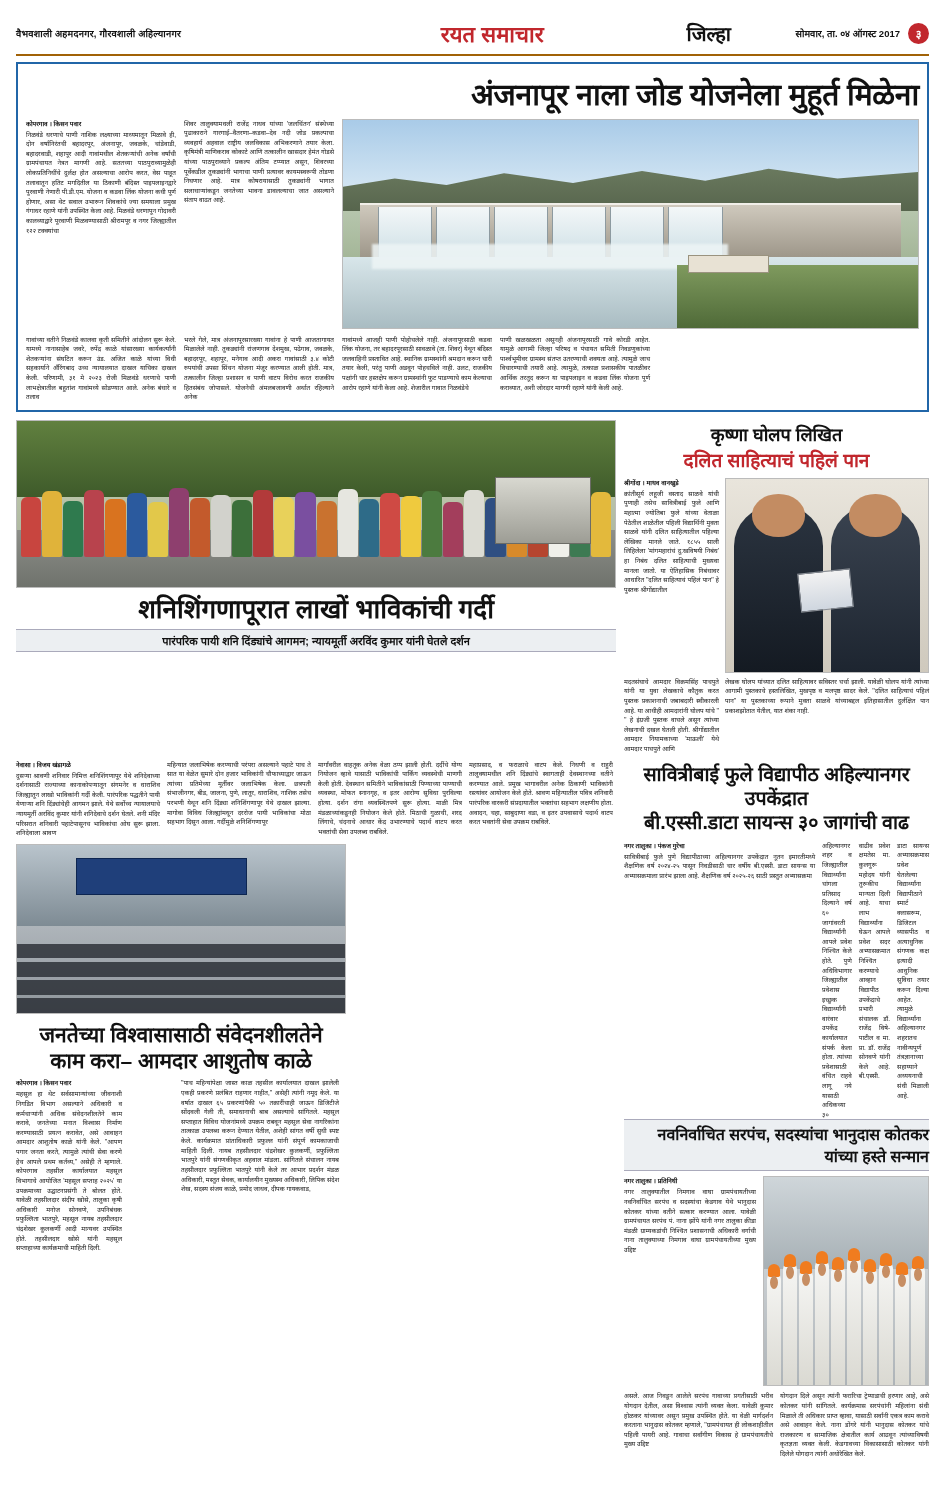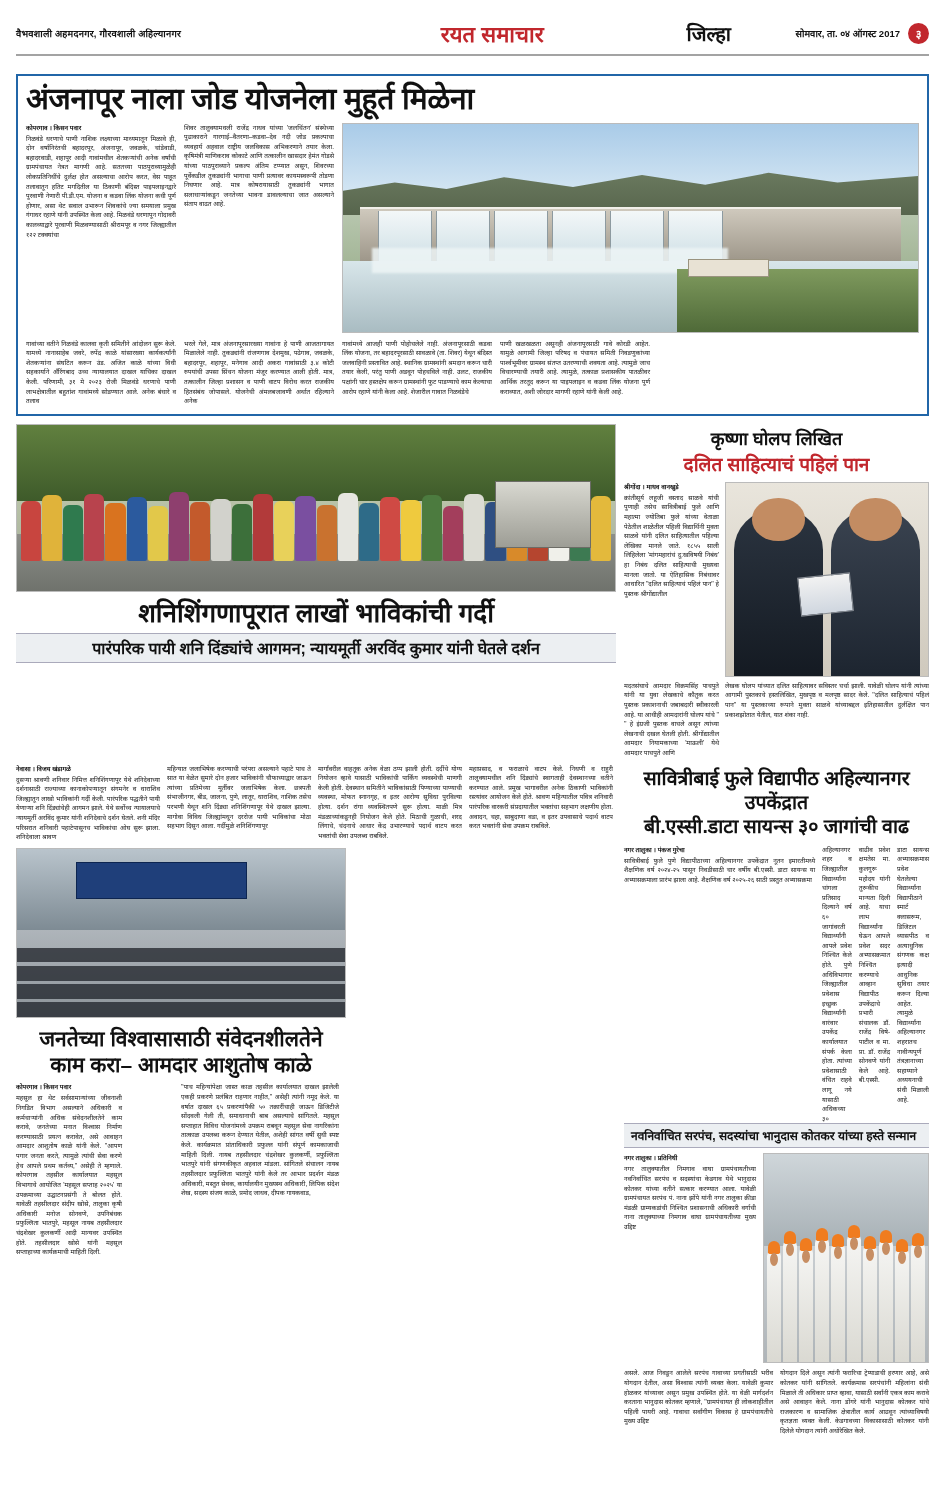--- a/index.html
+++ b/index.html
@@ -17,23 +17,23 @@
     background: #ffffff;
     position: relative;
     padding: 18px 16px 10px 16px;
   }
 
   
   .masthead {
     display: flex;
     align-items: center;
     justify-content: space-between;
-    border-bottom: 2px solid #a3a3a3;
+    border-bottom: 2px solid #a16207;
     padding-bottom: 6px;
-    margin-bottom: 18px;
+    margin-bottom: 6px;
   }
   .mast-left {
     font-size: 9.5px;
     font-weight: bold;
     letter-spacing: .2px;
     color: #111;
     width: 300px;
   }
   .mast-center {
     font-size: 22px;
@@ -82,25 +82,26 @@
     color: #111;
   }
 
   
   .story1 {
     border: 2px solid #2166a8;
     padding: 6px 8px 8px 8px;
     margin-bottom: 8px;
   }
   .story1 h1 {
-    margin: 0 0 6px 0;
+    margin: 8px 0 6px 0;
     font-size: 30px;
     line-height: 1.15;
     font-weight: bold;
     letter-spacing: -.3px;
+    text-align: right;
   }
   .s1-body { display: flex; gap: 8px; }
   .s1-col { width: 150px; }
   .s1-photo {
     flex: 1;
     height: 210px;
     border: 1px solid #bbb;
     position: relative;
     overflow: hidden;
     background: linear-gradient(#9fc6e8 0%, #cfe3f2 38%, #b9c8b0 40%, #8aa07a 100%);
@@ -169,21 +170,21 @@
   .kr-book { position:absolute; bottom:32%; left:36%; width:26%; height:20%;
     background:linear-gradient(#f2f2f2,#cfd6df); border:1px solid #8a8f96; transform: rotate(-6deg); }
 
   
   .shravani-h {
     text-align:center; font-size: 26px; font-weight:bold; line-height:1.22;
     margin: 6px 0 4px 0;
   }
   .subhead-bar {
     background:#eceff2; border-top:1px solid #aab; border-bottom:1px solid #aab;
-    text-align:center; font-size:16px; font-weight:bold; padding:3px 0; margin-bottom:5px;
+    text-align:center; font-size:11px; font-weight:bold; padding:3px 0; margin-bottom:5px;
     width: 600px;
   }
 
   
   .row3 { display:flex; gap:8px; }
   .row3-left { width: 600px; }
   .r3-cols { display:flex; gap:7px; }
   .r3-cols .col-text { width: 144px; }
 
   .photo-meeting {
@@ -211,21 +212,21 @@
     width:330px; background:#eceff2; border-top:1px solid #aab; border-bottom:1px solid #aab;
     text-align:center; font-size:12px; font-weight:bold; padding:3px 0; margin-bottom:5px;
   }
 
   
   .vikas-h {
     font-size:19px; font-weight:bold; text-align:center; margin:6px 0 3px 0;
   }
   .vikas-bar {
     background:#eceff2; border-top:1px solid #aab; border-bottom:1px solid #aab;
-    text-align:left; font-size:12px; font-weight:bold; padding:3px 7px; margin-bottom:5px;
+    text-align:right; font-size:16px; font-weight:bold; padding:3px 0; margin-bottom:5px;
   }
   .vikas-body { display:flex; gap:7px; }
   .vikas-col { width:132px; }
   .photo-group {
     flex:1; height:210px; border:1px solid #bbb; position:relative; overflow:hidden;
     background:linear-gradient(#dfe3e6,#aeb4b8);
   }
   .gp-wall { position:absolute; left:0; top:0; width:100%; height:44%; background:linear-gradient(#cfd6da,#a7b0b5); }
   .gp-people { position:absolute; bottom:0; left:0; width:100%; height:78%; display:flex; gap:2px; align-items:flex-end; padding:0 3px; }
   .gp-p { flex:1; background:linear-gradient(#f6f6f4,#dad9d2); border-radius:8px 8px 0 0; position:relative; }

